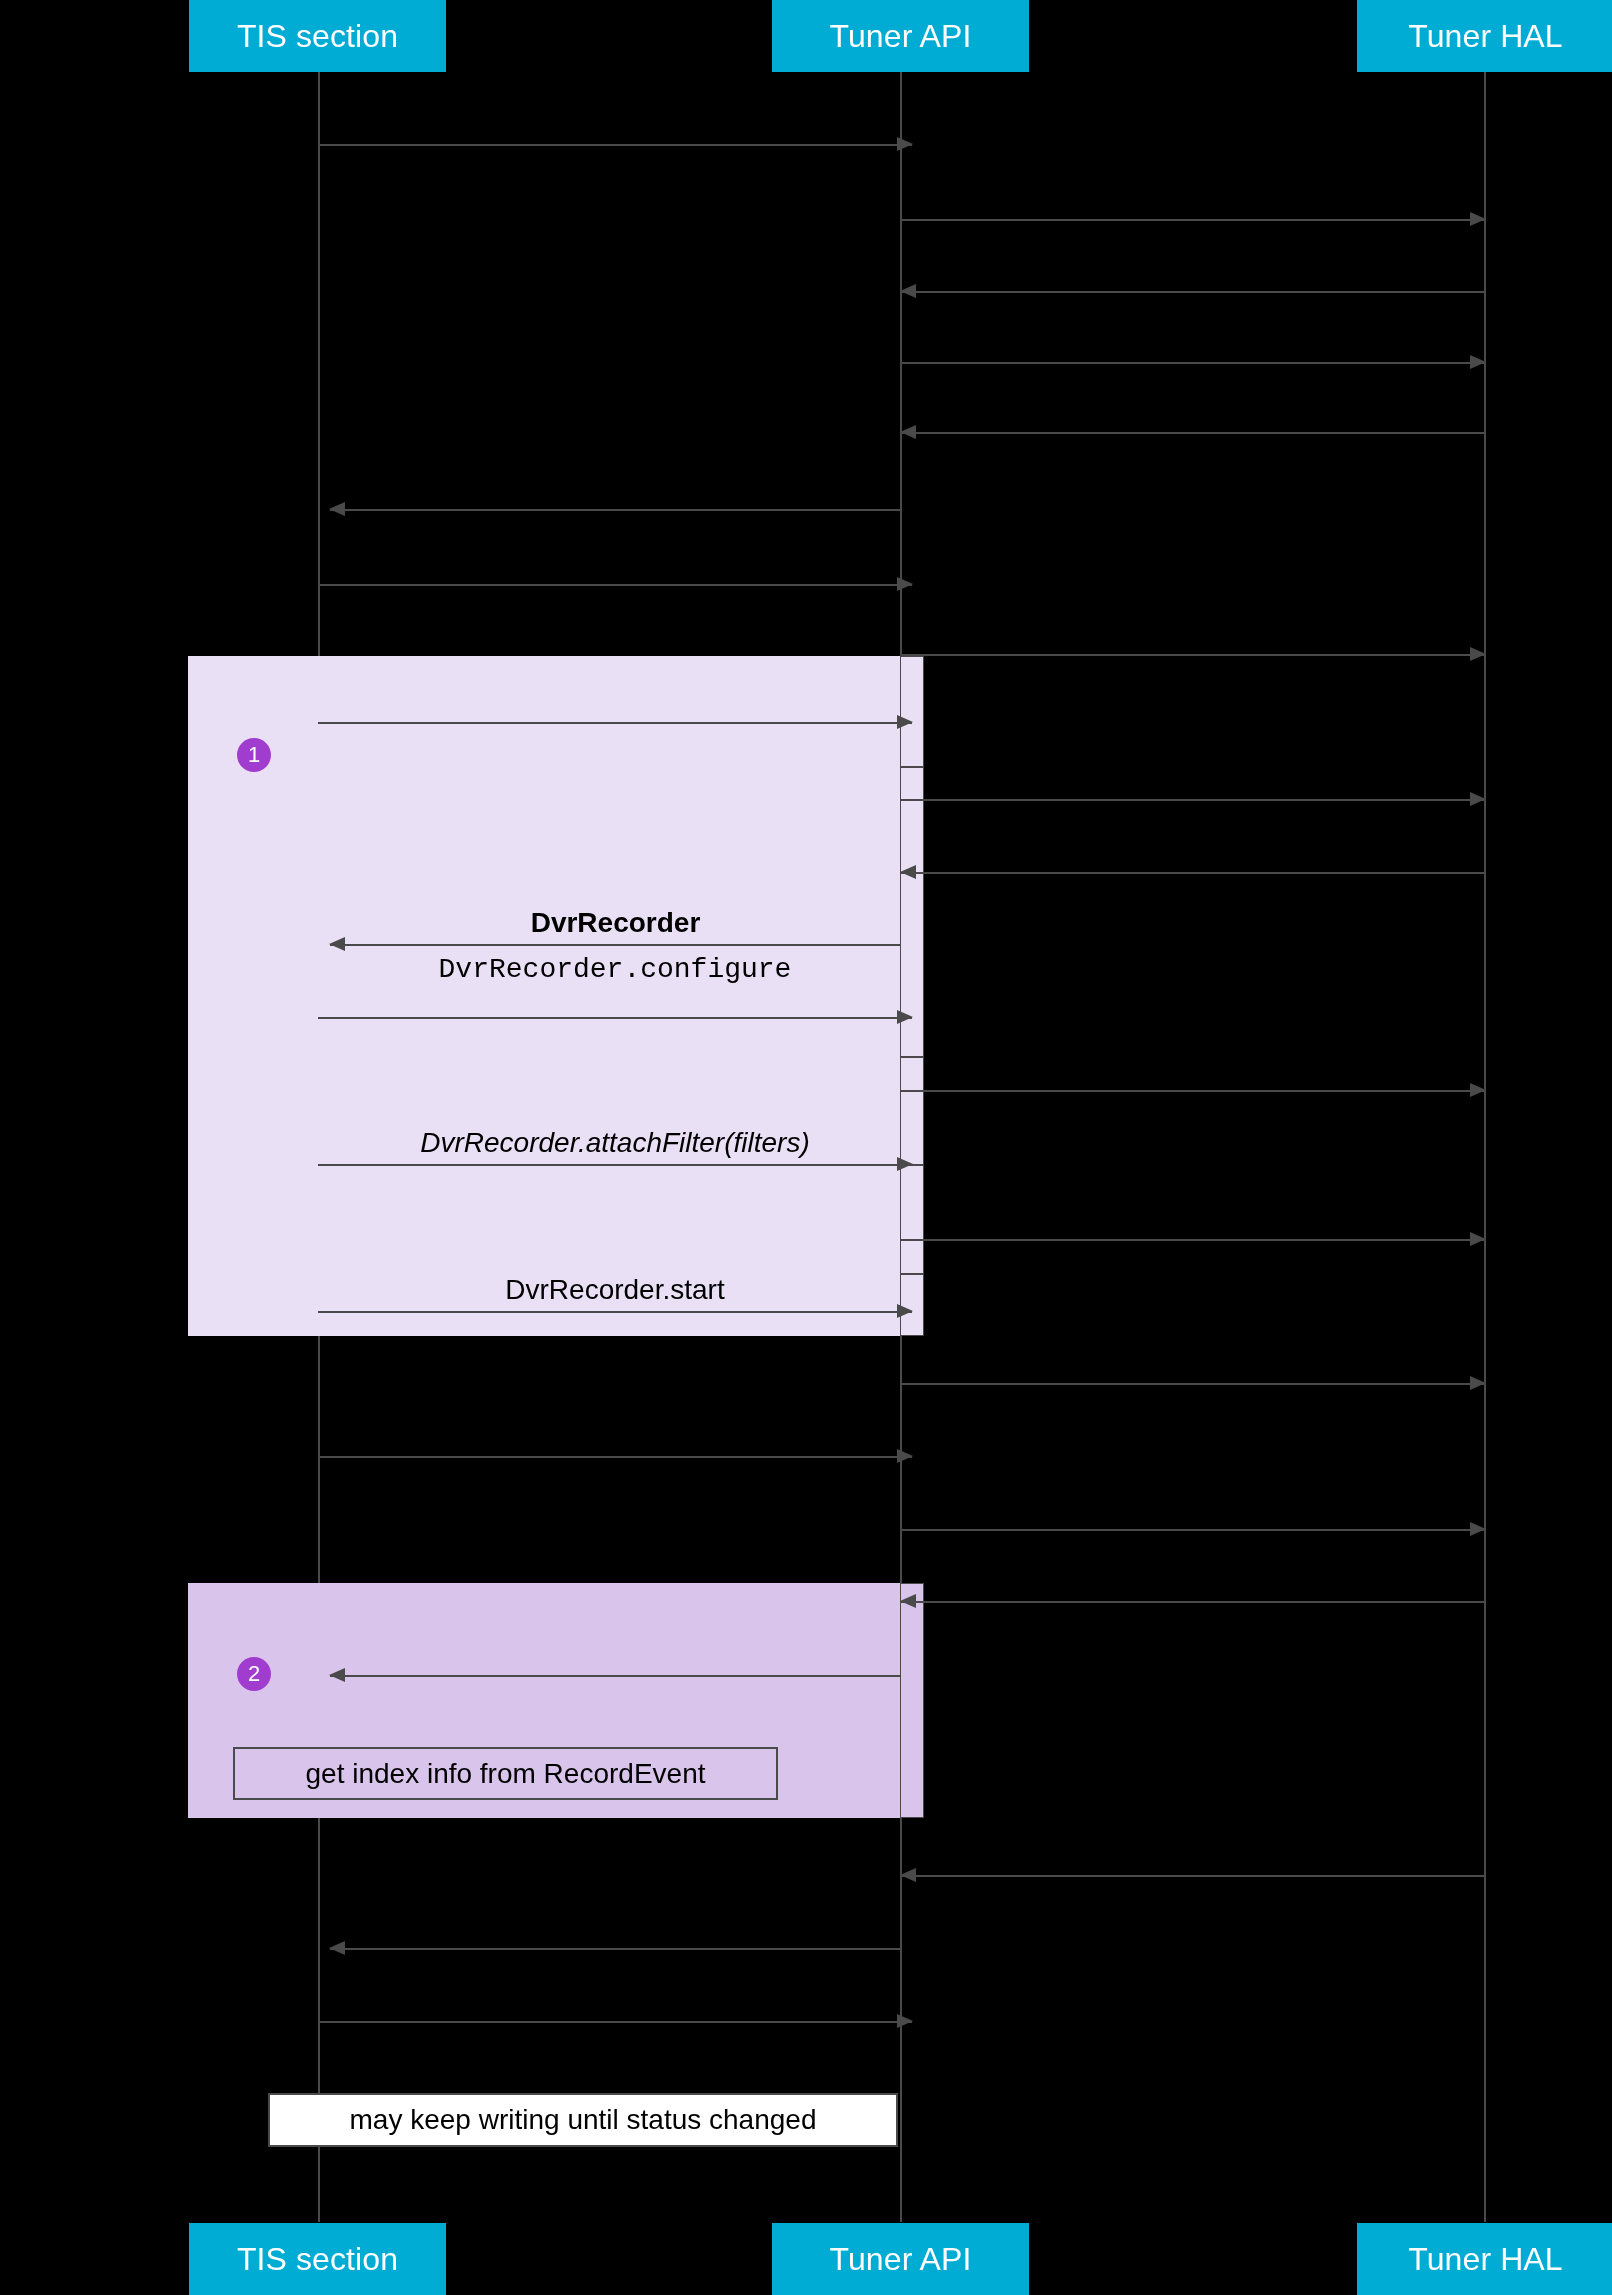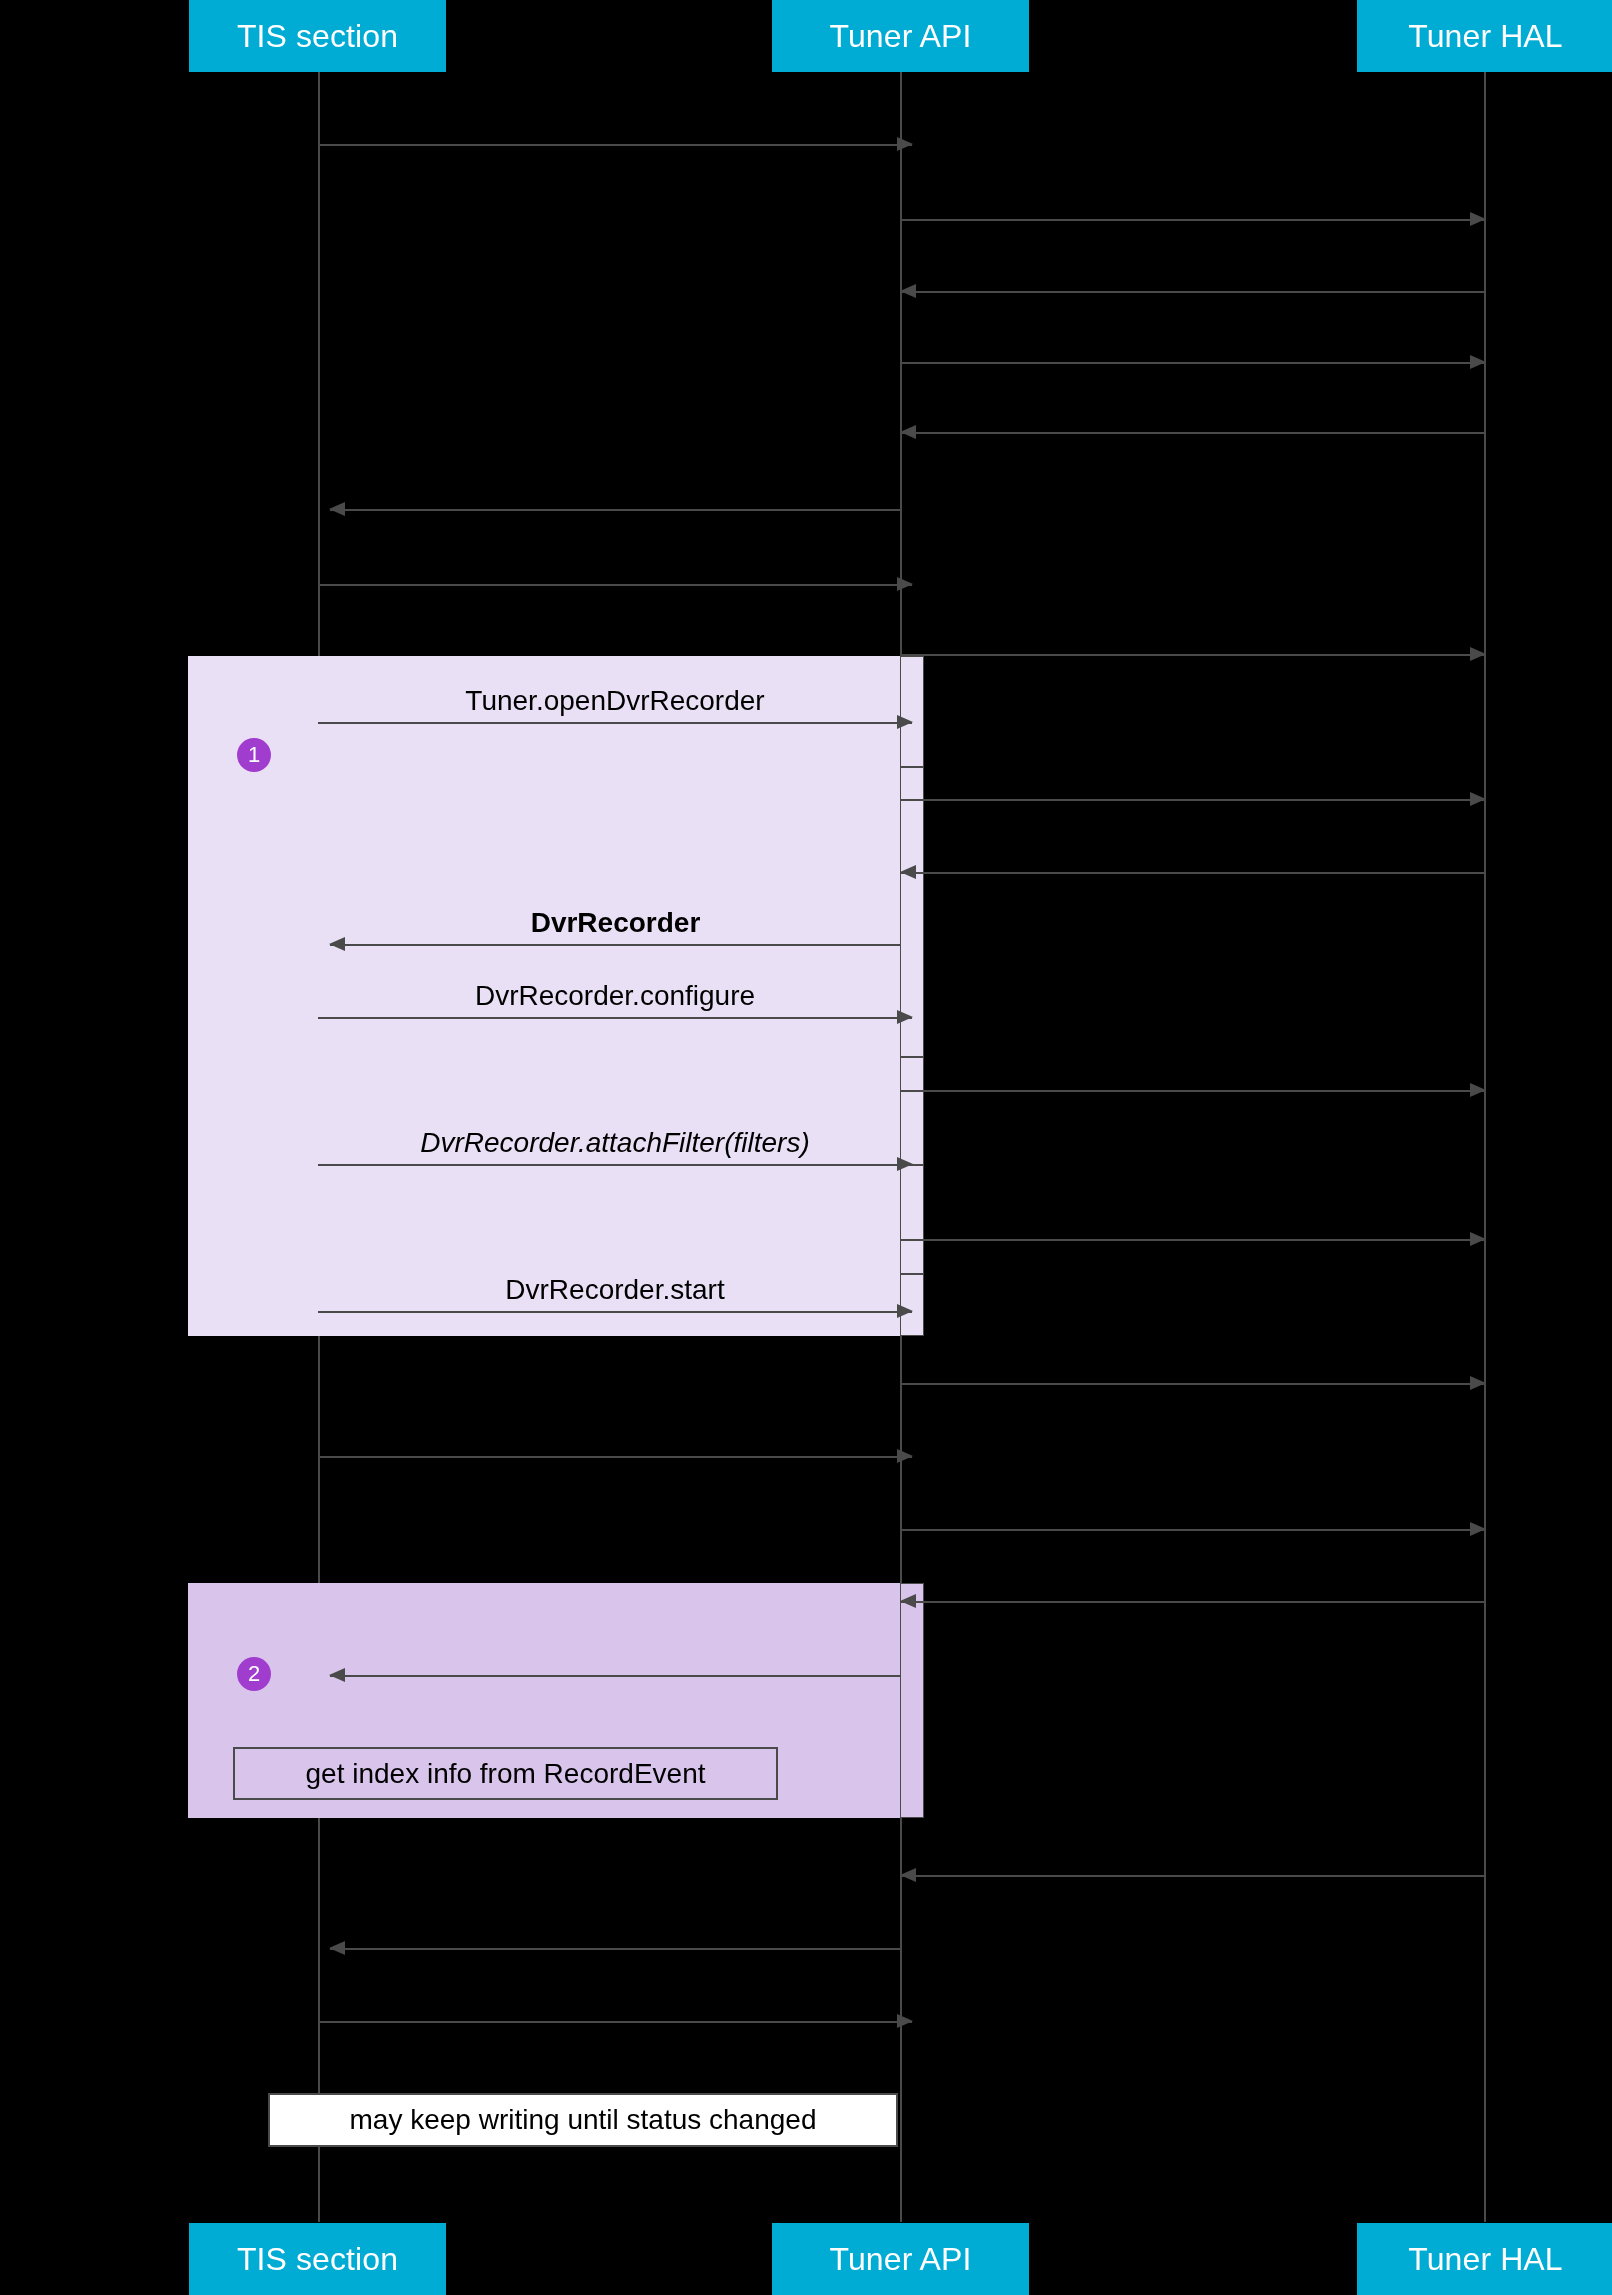--- a/index.html
+++ b/index.html
@@ -145,35 +145,34 @@
     </div>
     <div class="msg to-right" style="left: 318px; top: 584px; width: 594px;">
       <span class="head"></span>
     </div>
     <div class="msg to-right" style="left: 901px; top: 654px; width: 584px;">
       <span class="head"></span>
     </div>
     <div class="msg to-right" style="left: 318px; top: 722px; width: 594px;">
       <span class="head"></span>
     </div>
-    <div class="msg-label" style="left: 318px; top: 687px; width: 594px;">Tuner.openDvrRecorder</div>
     <div class="msg to-right" style="left: 901px; top: 799px; width: 584px;">
       <span class="head"></span>
     </div>
     <div class="msg to-left" style="left: 901px; top: 872px; width: 584px;">
       <span class="head"></span>
     </div>
     <div class="msg to-left" style="left: 330px; top: 944px; width: 571px;">
       <span class="head"></span>
     </div>
     <div class="msg-label" style="left: 330px; top: 909px; width: 571px; font-weight: bold;">DvrRecorder</div>
     <div class="msg to-right" style="left: 318px; top: 1017px; width: 594px;">
       <span class="head"></span>
     </div>
-    <div class="msg-label" style="left: 318px; top: 982px; width: 594px;">DvrRecorder.configure</div>
+    <div class="msg-label" style="left: 318px; top: 956px; width: 594px; font-family: Liberation Mono, monospace;">DvrRecorder.configure</div>
     <div class="msg to-right" style="left: 901px; top: 1090px; width: 584px;">
       <span class="head"></span>
     </div>
     <div class="msg to-right" style="left: 318px; top: 1164px; width: 594px;">
       <span class="head"></span>
     </div>
     <div class="msg-label" style="left: 318px; top: 1129px; width: 594px; font-style: italic;">DvrRecorder.attachFilter(filters)</div>
     <div class="msg to-right" style="left: 901px; top: 1239px; width: 584px;">
       <span class="head"></span>
     </div>

